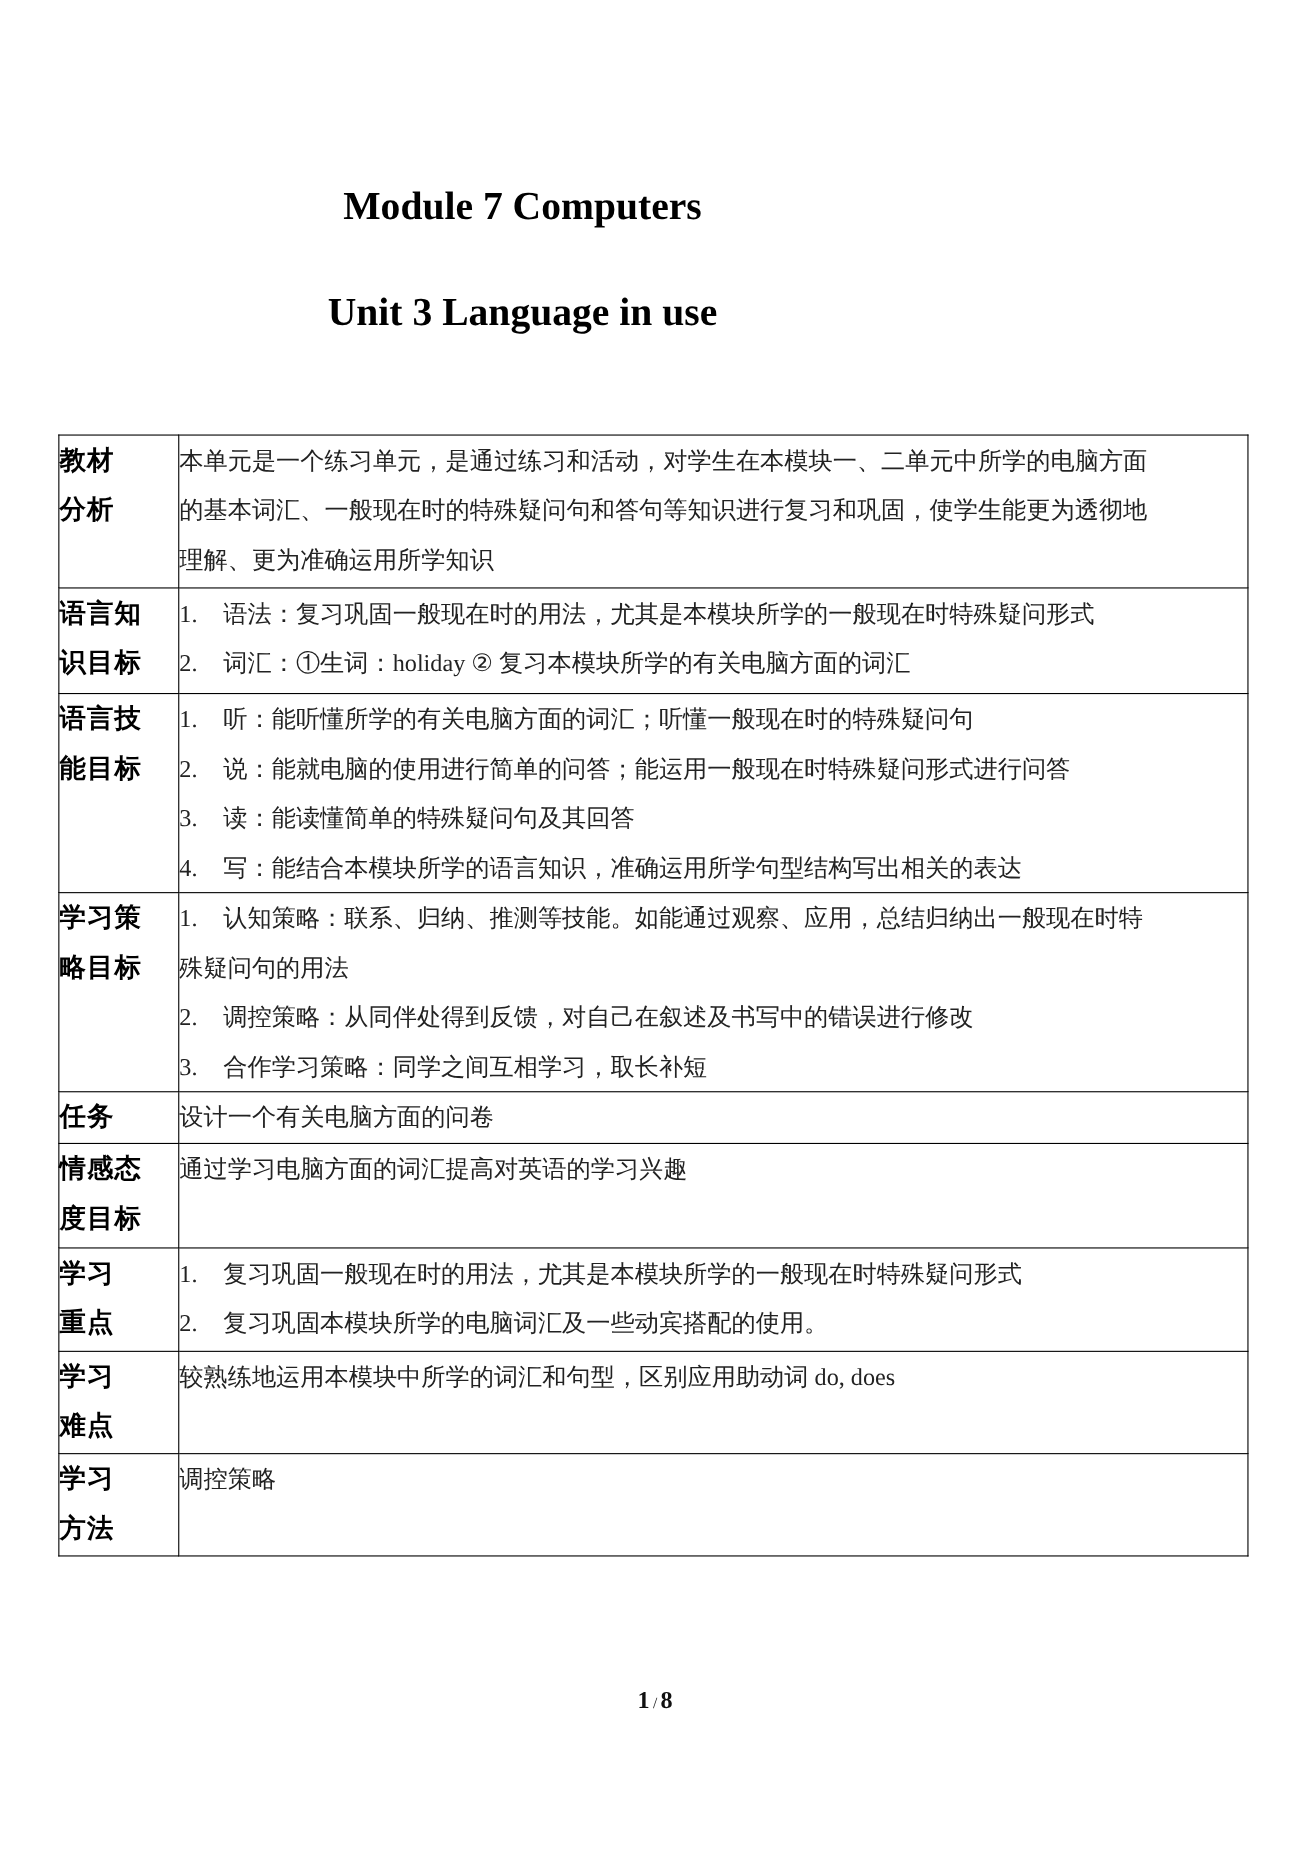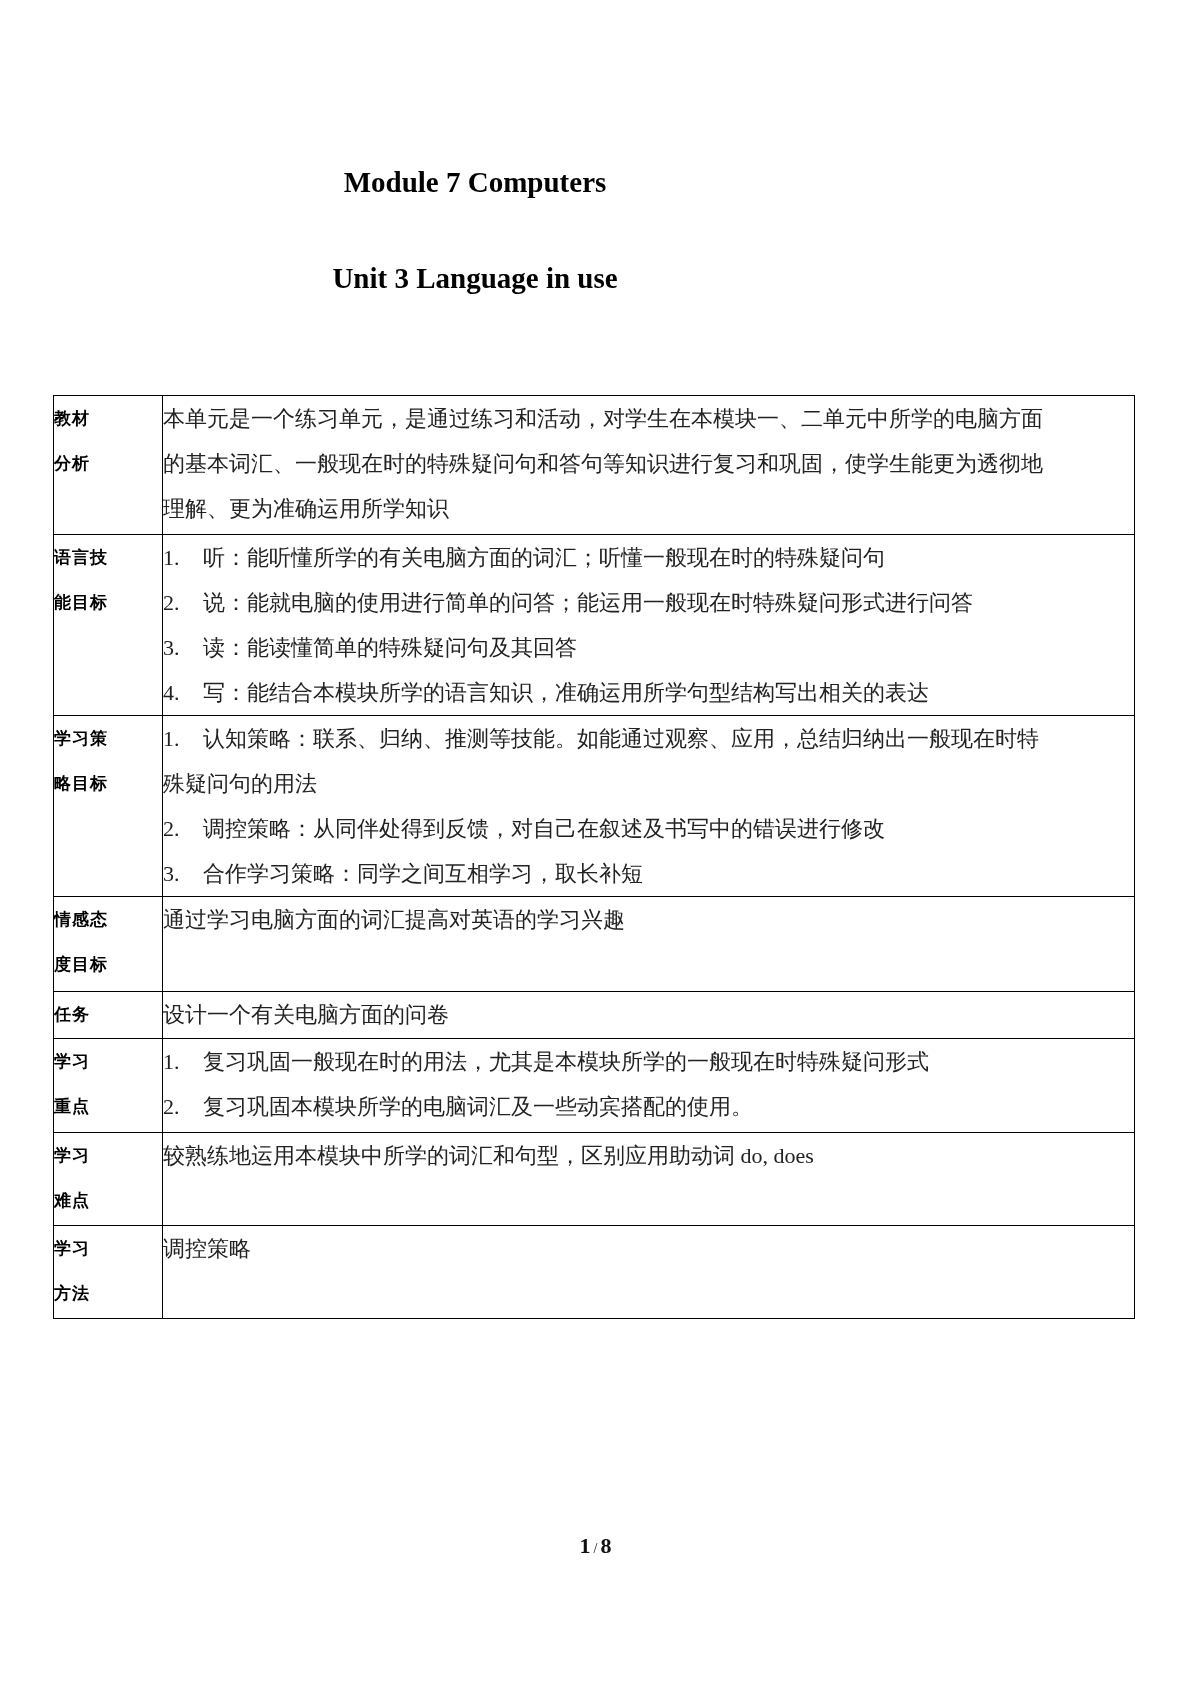--- a/index.html
+++ b/index.html
@@ -1,26 +1,26 @@
 <!DOCTYPE html>
 <html><head>
 <meta charset="utf-8">
 <style>
   html, body { margin: 0; padding: 0; background: #ffffff; }
   body { width: 1191px; height: 1684px; position: relative; overflow: hidden;
          font-family: "Liberation Serif", "DejaVu Serif", serif; color: #111; }
   .title { position: absolute; left: 0; width: 950px; text-align: center;
-           font-family: "Liberation Serif", serif; font-weight: bold; font-size: 29px; color: #000; }
+           font-family: "Liberation Serif", serif; font-weight: bold; font-size: 36px; color: #000; }
   #t1 { top: 166px; }
   #t2 { top: 262px; }
   table.plan { position: absolute; left: 53px; top: 395px; width: 1082px;
                border-collapse: collapse; table-layout: fixed; }
   table.plan td { border: 1.5px solid #000; vertical-align: top; padding: 0; }
   td.label { width: 108px; font-family: "DejaVu Sans", sans-serif; font-weight: bold;
-             font-size: 17px; line-height: 45px; padding: 0 0 0 10px; letter-spacing: 1px; color:#000; }
+             font-size: 24px; line-height: 45px; padding: 0 0 0 10px; letter-spacing: 1px; color:#000; }
   td.content { font-size: 22px; line-height: 45px; padding: 0 10px 0 10px; color: #222; margin-left: 32px; }
   td.vmid { vertical-align: middle; }
   .line { display: block; white-space: nowrap; }
   .num { display: inline-block; width: 40px; font-family: "Liberation Serif", serif; }
   .lbl-line { display: block; }
   #pagenum { position: absolute; top: 1533px; left: 0; width: 1191px; text-align: center;
              font-family: "Liberation Serif", serif; font-size: 22px; }
   #pagenum b { font-weight: bold; }
   #pagenum .slash { font-size: 14px; font-weight: normal; margin: 0 3px; }
 </style>
@@ -38,20 +38,30 @@
       <span class="lbl-line">教材</span>
       <span class="lbl-line">分析</span>
     </td>
     <td class="content">
       <span class="line">本单元是一个练习单元，是通过练习和活动，对学生在本模块一、二单元中所学的电脑方面</span>
       <span class="line">的基本词汇、一般现在时的特殊疑问句和答句等知识进行复习和巩固，使学生能更为透彻地</span>
       <span class="line">理解、更为准确运用所学知识</span>
     </td>
   </tr>
 
+  <tr style="height:96px;">
+    <td class="label">
+      <span class="lbl-line">语言知</span>
+      <span class="lbl-line">识目标</span>
+    </td>
+    <td class="content">
+      <span class="line"><span class="num">1.</span><span>语法：复习巩固一般现在时的用法，尤其是本模块所学的一般现在时特殊疑问形式</span></span>
+      <span class="line"><span class="num">2.</span><span>词汇：①生词：holiday ② 复习本模块所学的有关电脑方面的词汇</span></span>
+    </td>
+  </tr>
 
   <tr style="height:176px;">
     <td class="label">
       <span class="lbl-line">语言技</span>
       <span class="lbl-line">能目标</span>
     </td>
     <td class="content">
       <span class="line"><span class="num">1.</span><span>听：能听懂所学的有关电脑方面的词汇；听懂一般现在时的特殊疑问句</span></span>
       <span class="line"><span class="num">2.</span><span>说：能就电脑的使用进行简单的问答；能运用一般现在时特殊疑问形式进行问答</span></span>
       <span class="line"><span class="num">3.</span><span>读：能读懂简单的特殊疑问句及其回答</span></span>
@@ -66,33 +76,33 @@
     </td>
     <td class="content">
       <span class="line"><span class="num">1.</span><span>认知策略：联系、归纳、推测等技能。如能通过观察、应用，总结归纳出一般现在时特</span></span>
       <span class="line"><span>殊疑问句的用法</span></span>
       <span class="line"><span class="num">2.</span><span>调控策略：从同伴处得到反馈，对自己在叙述及书写中的错误进行修改</span></span>
       <span class="line"><span class="num">3.</span><span>合作学习策略：同学之间互相学习，取长补短</span></span>
     </td>
   </tr>
 
 
+  <tr style="height:47px;">
+    <td class="label">
+      <span class="lbl-line">任务</span>
+    </td>
+    <td class="content">设计一个有关电脑方面的问卷</td>
+  </tr>
+
   <tr style="height:95px;">
     <td class="label">
       <span class="lbl-line">情感态</span>
       <span class="lbl-line">度目标</span>
     </td>
     <td class="content vmid">通过学习电脑方面的词汇提高对英语的学习兴趣</td>
-  </tr>
-
-  <tr style="height:47px;">
-    <td class="label">
-      <span class="lbl-line">任务</span>
-    </td>
-    <td class="content">设计一个有关电脑方面的问卷</td>
   </tr>
 
   <tr style="height:94px;">
     <td class="label">
       <span class="lbl-line">学习</span>
       <span class="lbl-line">重点</span>
     </td>
     <td class="content">
       <span class="line"><span class="num">1.</span><span>复习巩固一般现在时的用法，尤其是本模块所学的一般现在时特殊疑问形式</span></span>
       <span class="line"><span class="num">2.</span><span>复习巩固本模块所学的电脑词汇及一些动宾搭配的使用。</span></span>

